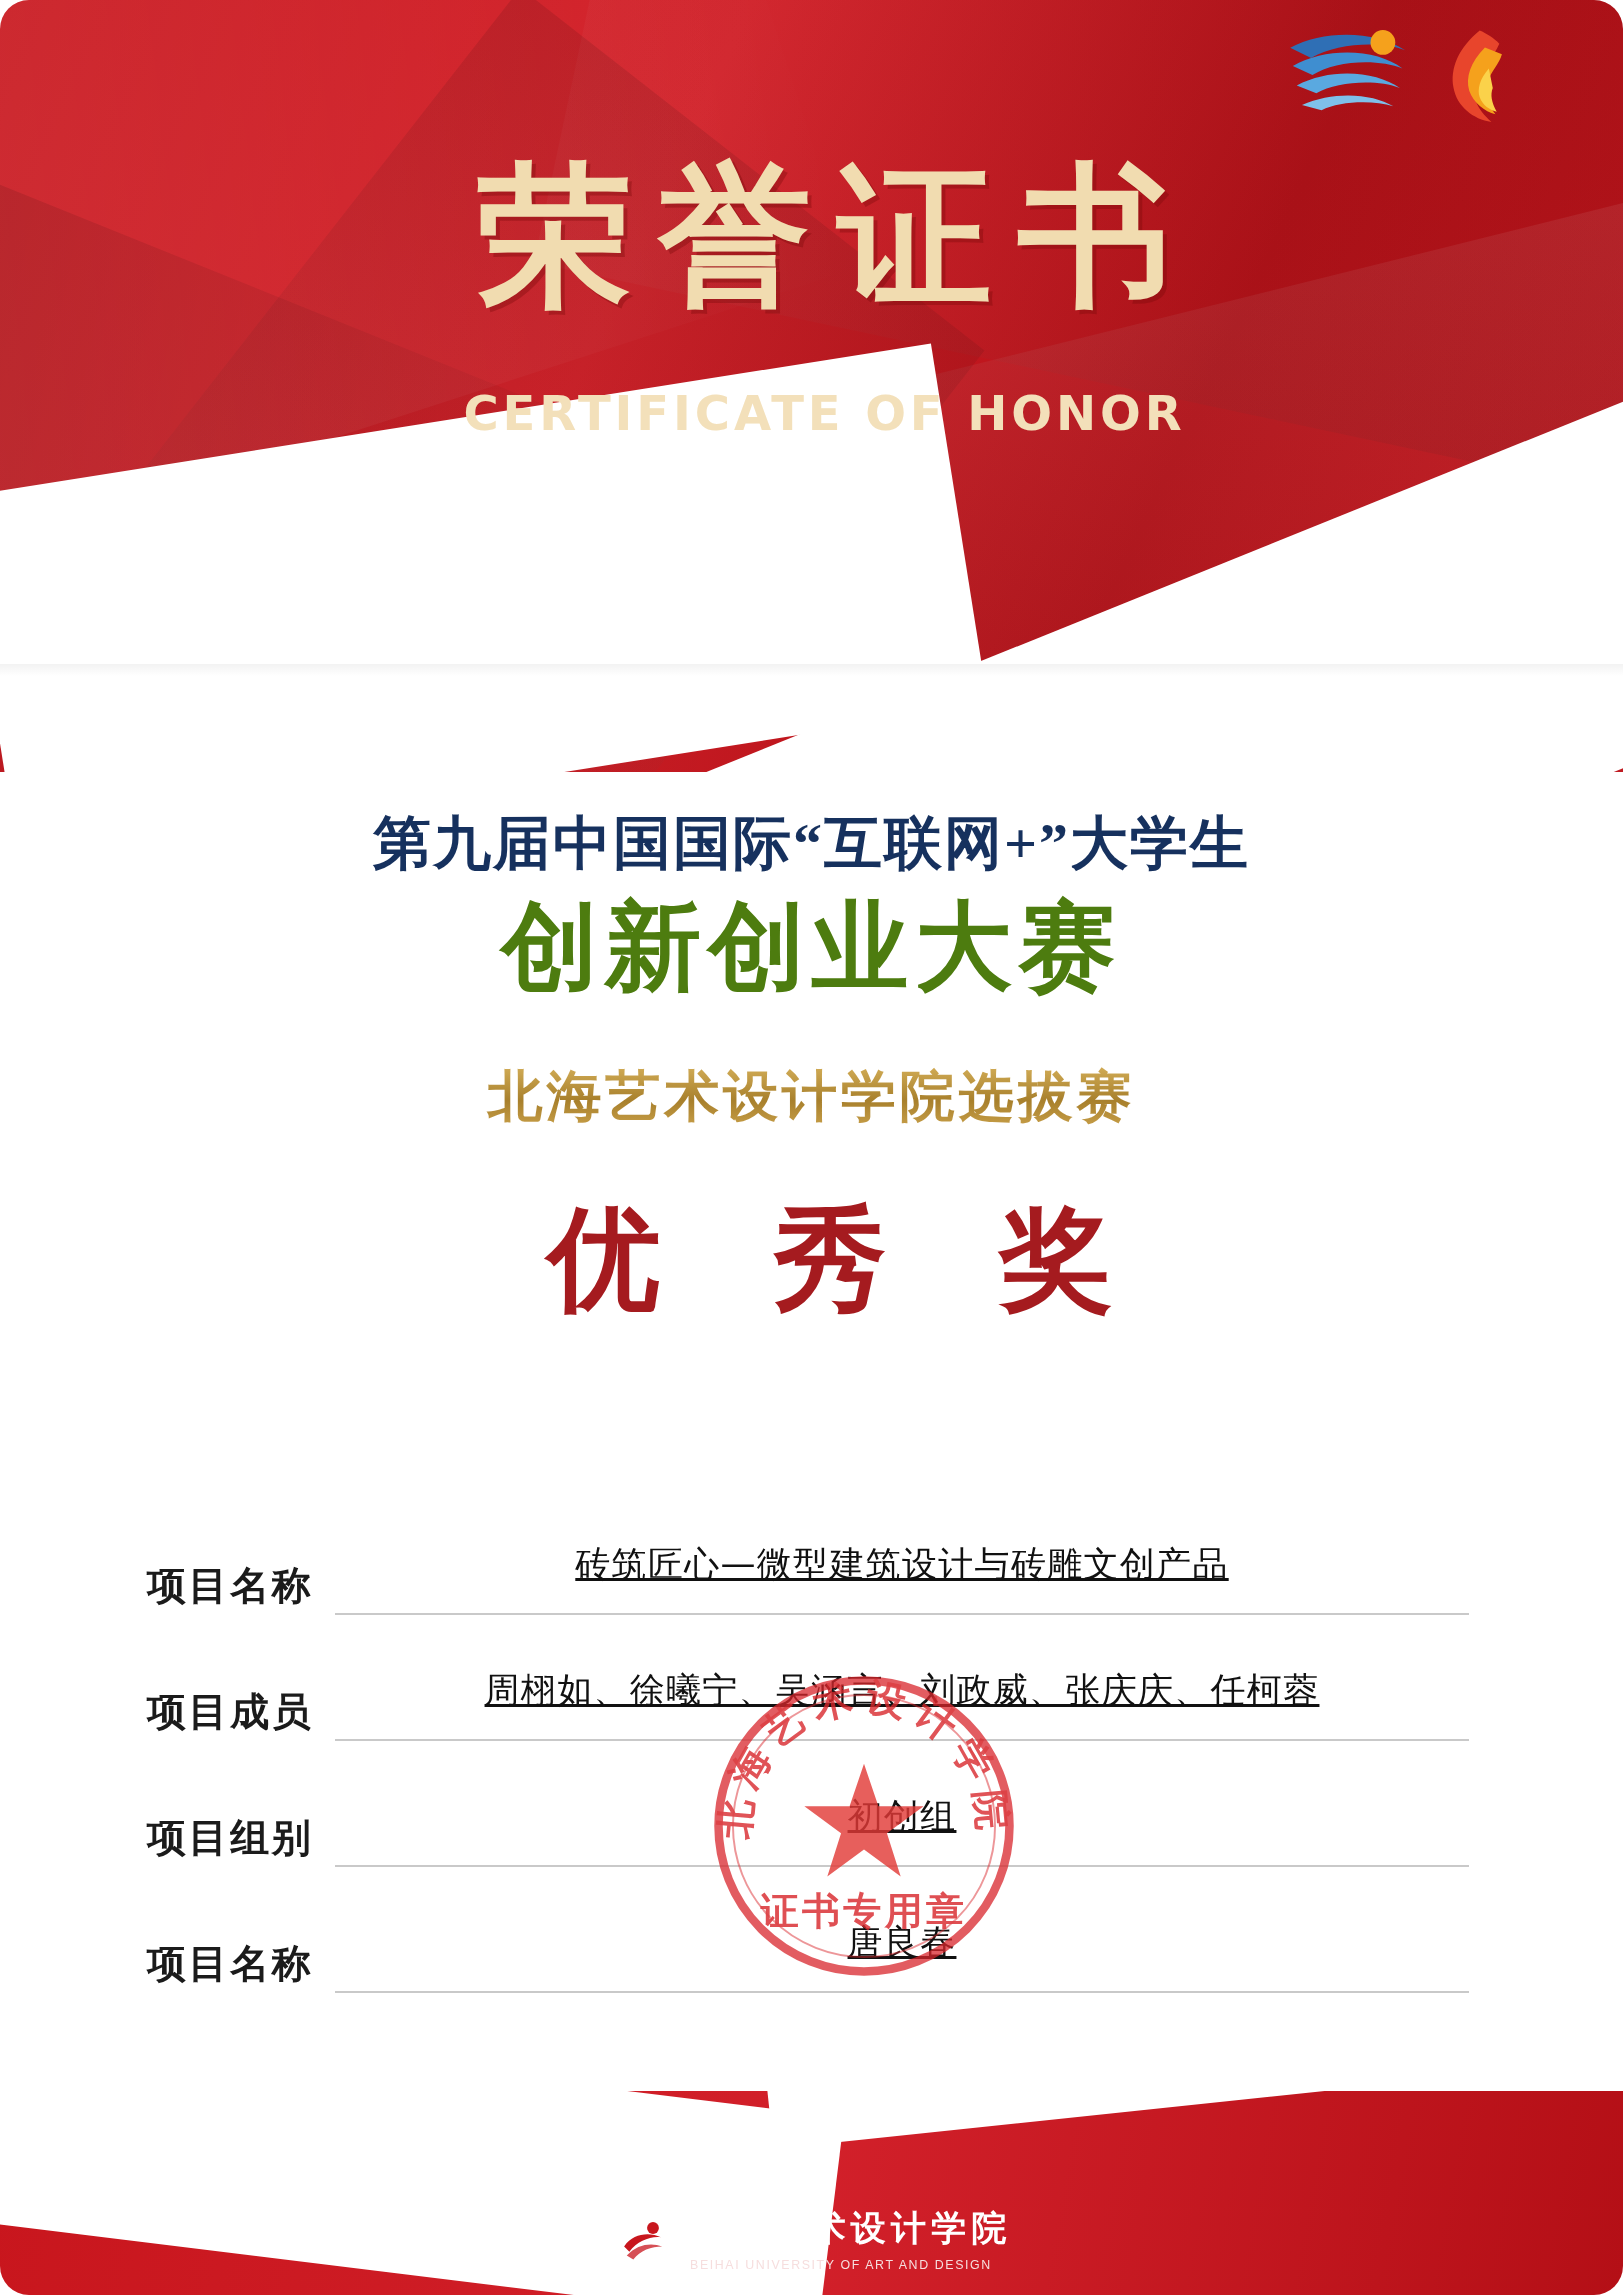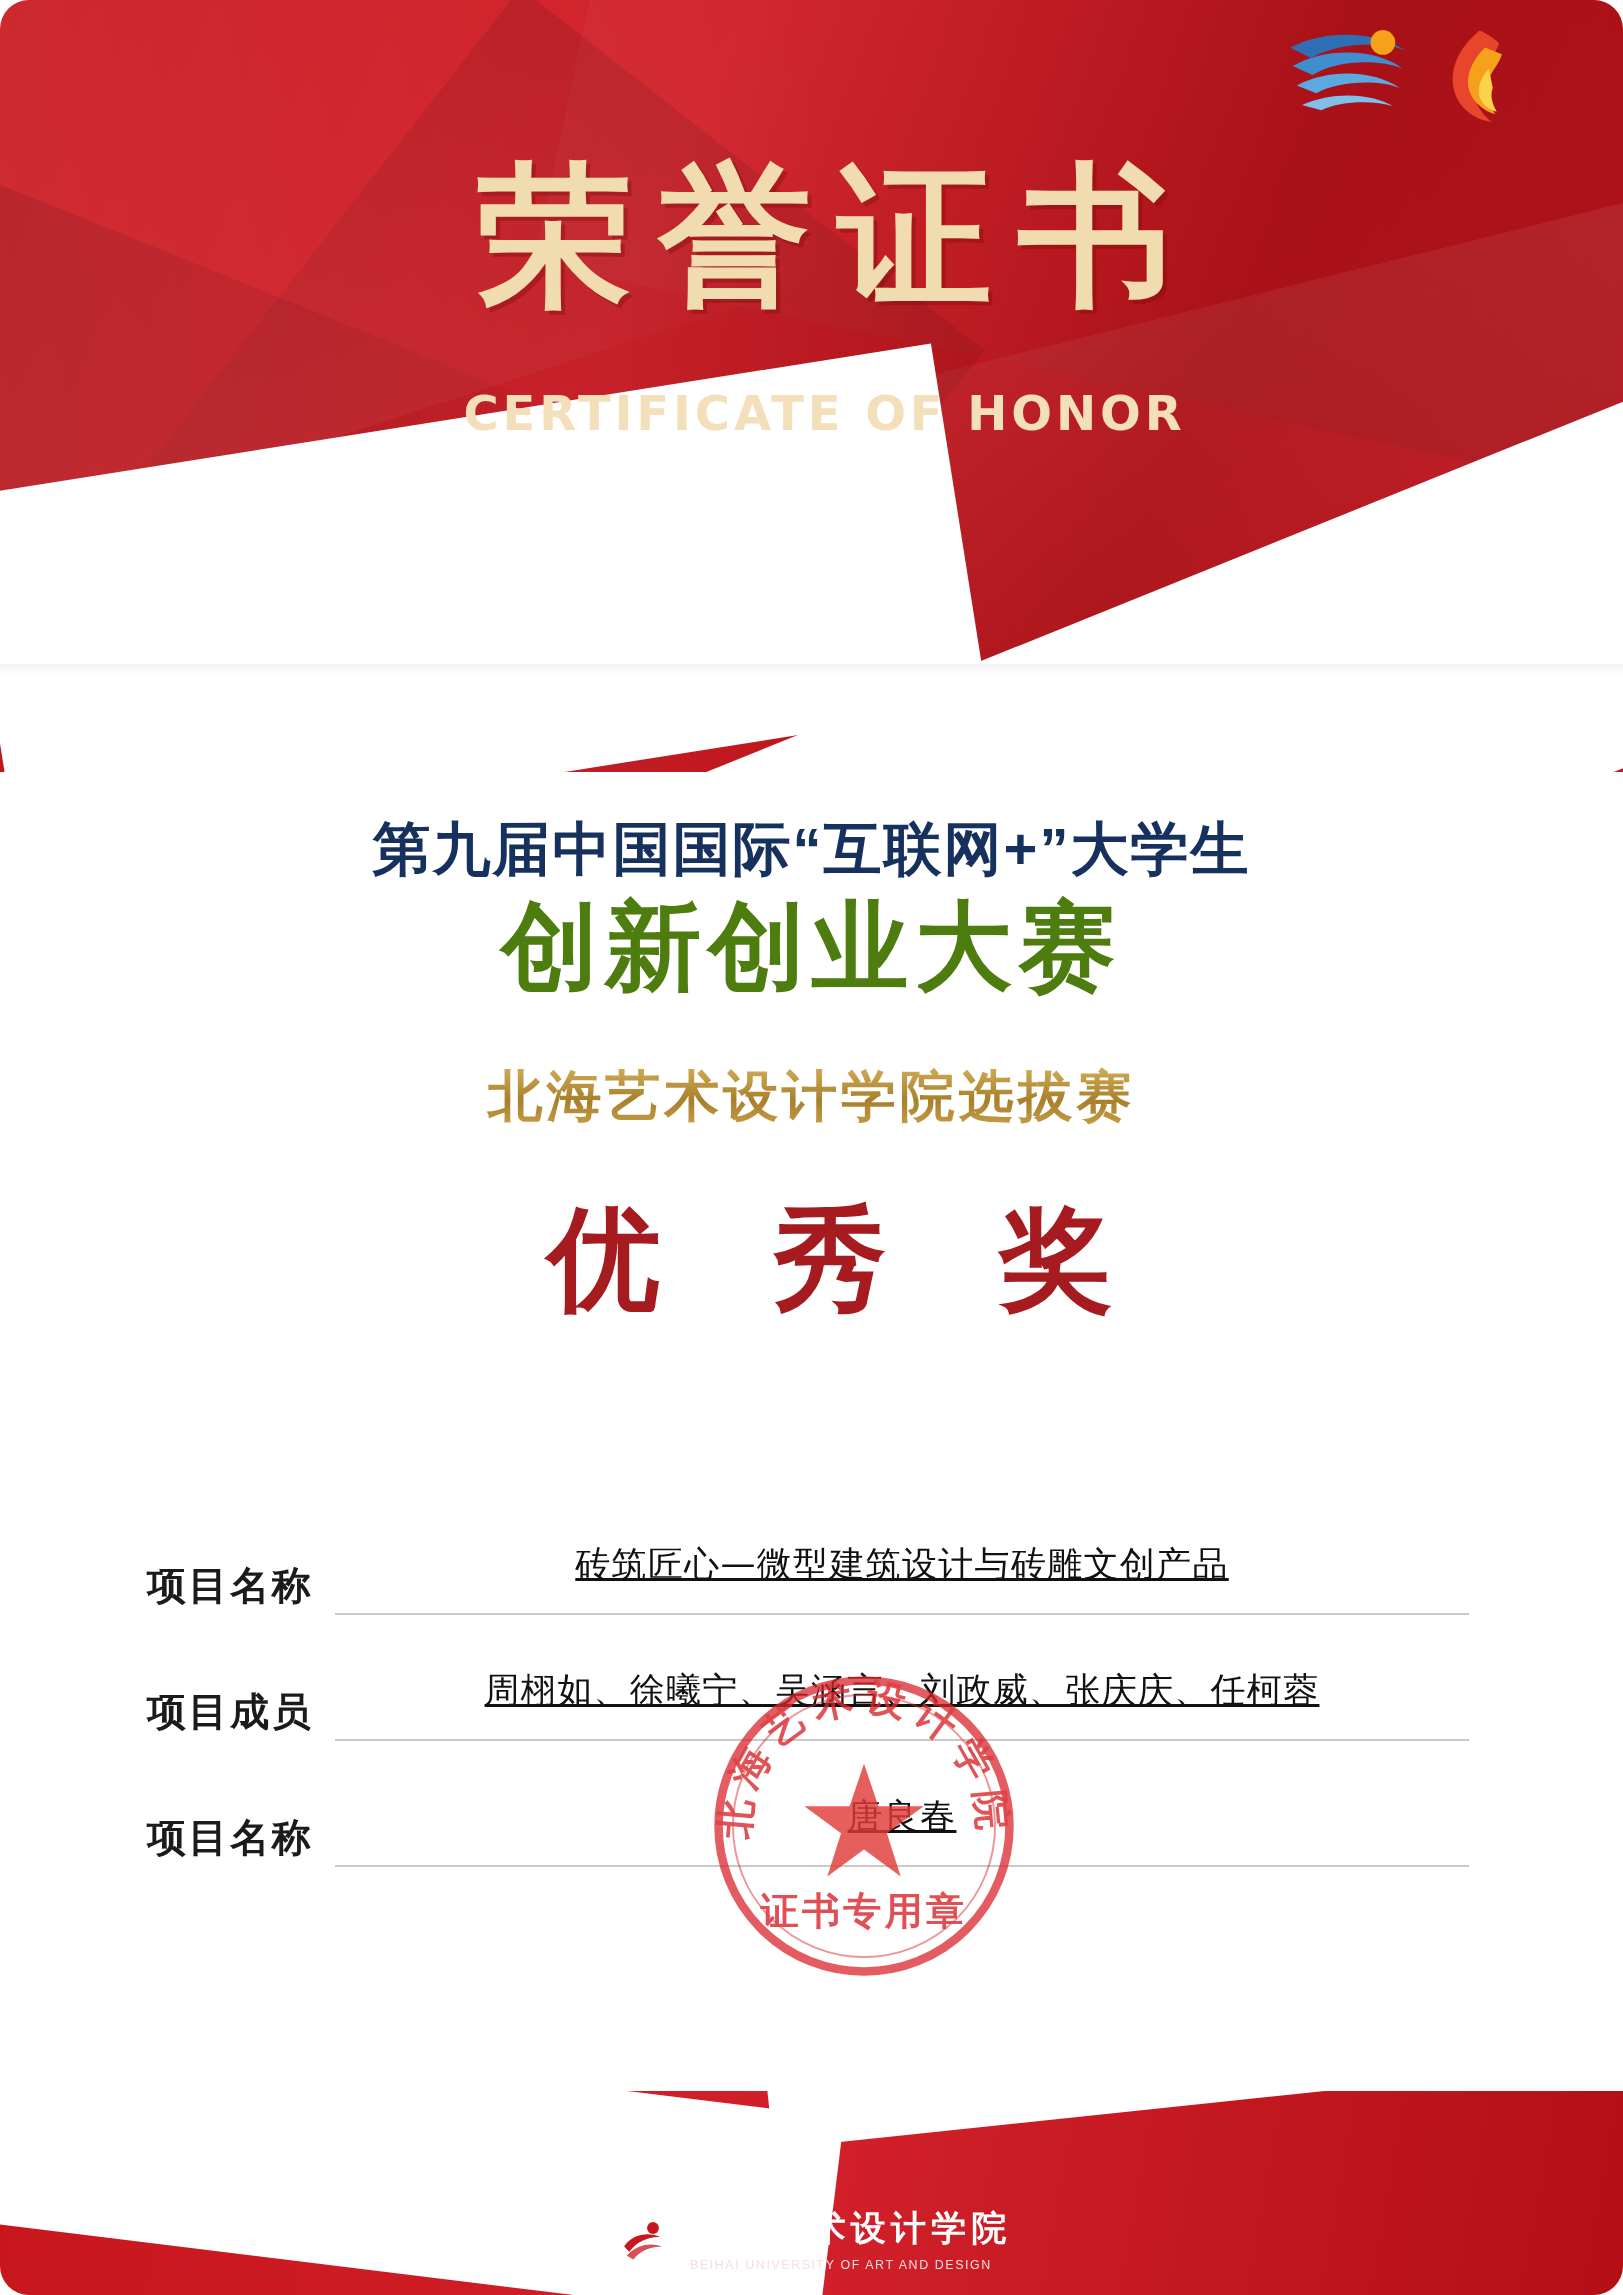--- a/index.html
+++ b/index.html
@@ -126,26 +126,25 @@
     color: #f3e0ba;
     padding-left: 13px;
   }
 
   
   .comp-line1 {
     position: absolute;
     left: 0; top: 805px;
     width: 1623px;
     text-align: center;
-    font-family: Liberation Sans, sans-serif;
+    font-family: Liberation Serif, serif;
     font-weight: bold;
     font-size: 58px;
     letter-spacing: 2px;
     color: #16315e;
-    margin-top: 6px;
   }
   .comp-line2 {
     position: absolute;
     left: 0; top: 883px;
     width: 1623px;
     text-align: center;
     font-family: "DejaVu Serif", "Liberation Serif", serif;
     font-weight: bold;
     font-size: 97px;
     letter-spacing: 6.5px;
@@ -338,20 +337,26 @@
       </span>
     </div>
 
     <div class="field-row">
       <span class="field-label">项目成员</span>
       <span class="field-value-wrap">
         <span class="field-value">周栩如、徐曦宁、吴涵言、刘政威、张庆庆、任柯蓉</span>
       </span>
     </div>
 
+    <div class="field-row">
+      <span class="field-label">项目组别</span>
+      <span class="field-value-wrap">
+        <span class="field-value">初创组</span>
+      </span>
+    </div>
 
     <div class="field-row">
       <span class="field-label">项目名称</span>
       <span class="field-value-wrap">
         <span class="field-value">唐良春</span>
       </span>
     </div>
 
   </div>
 

